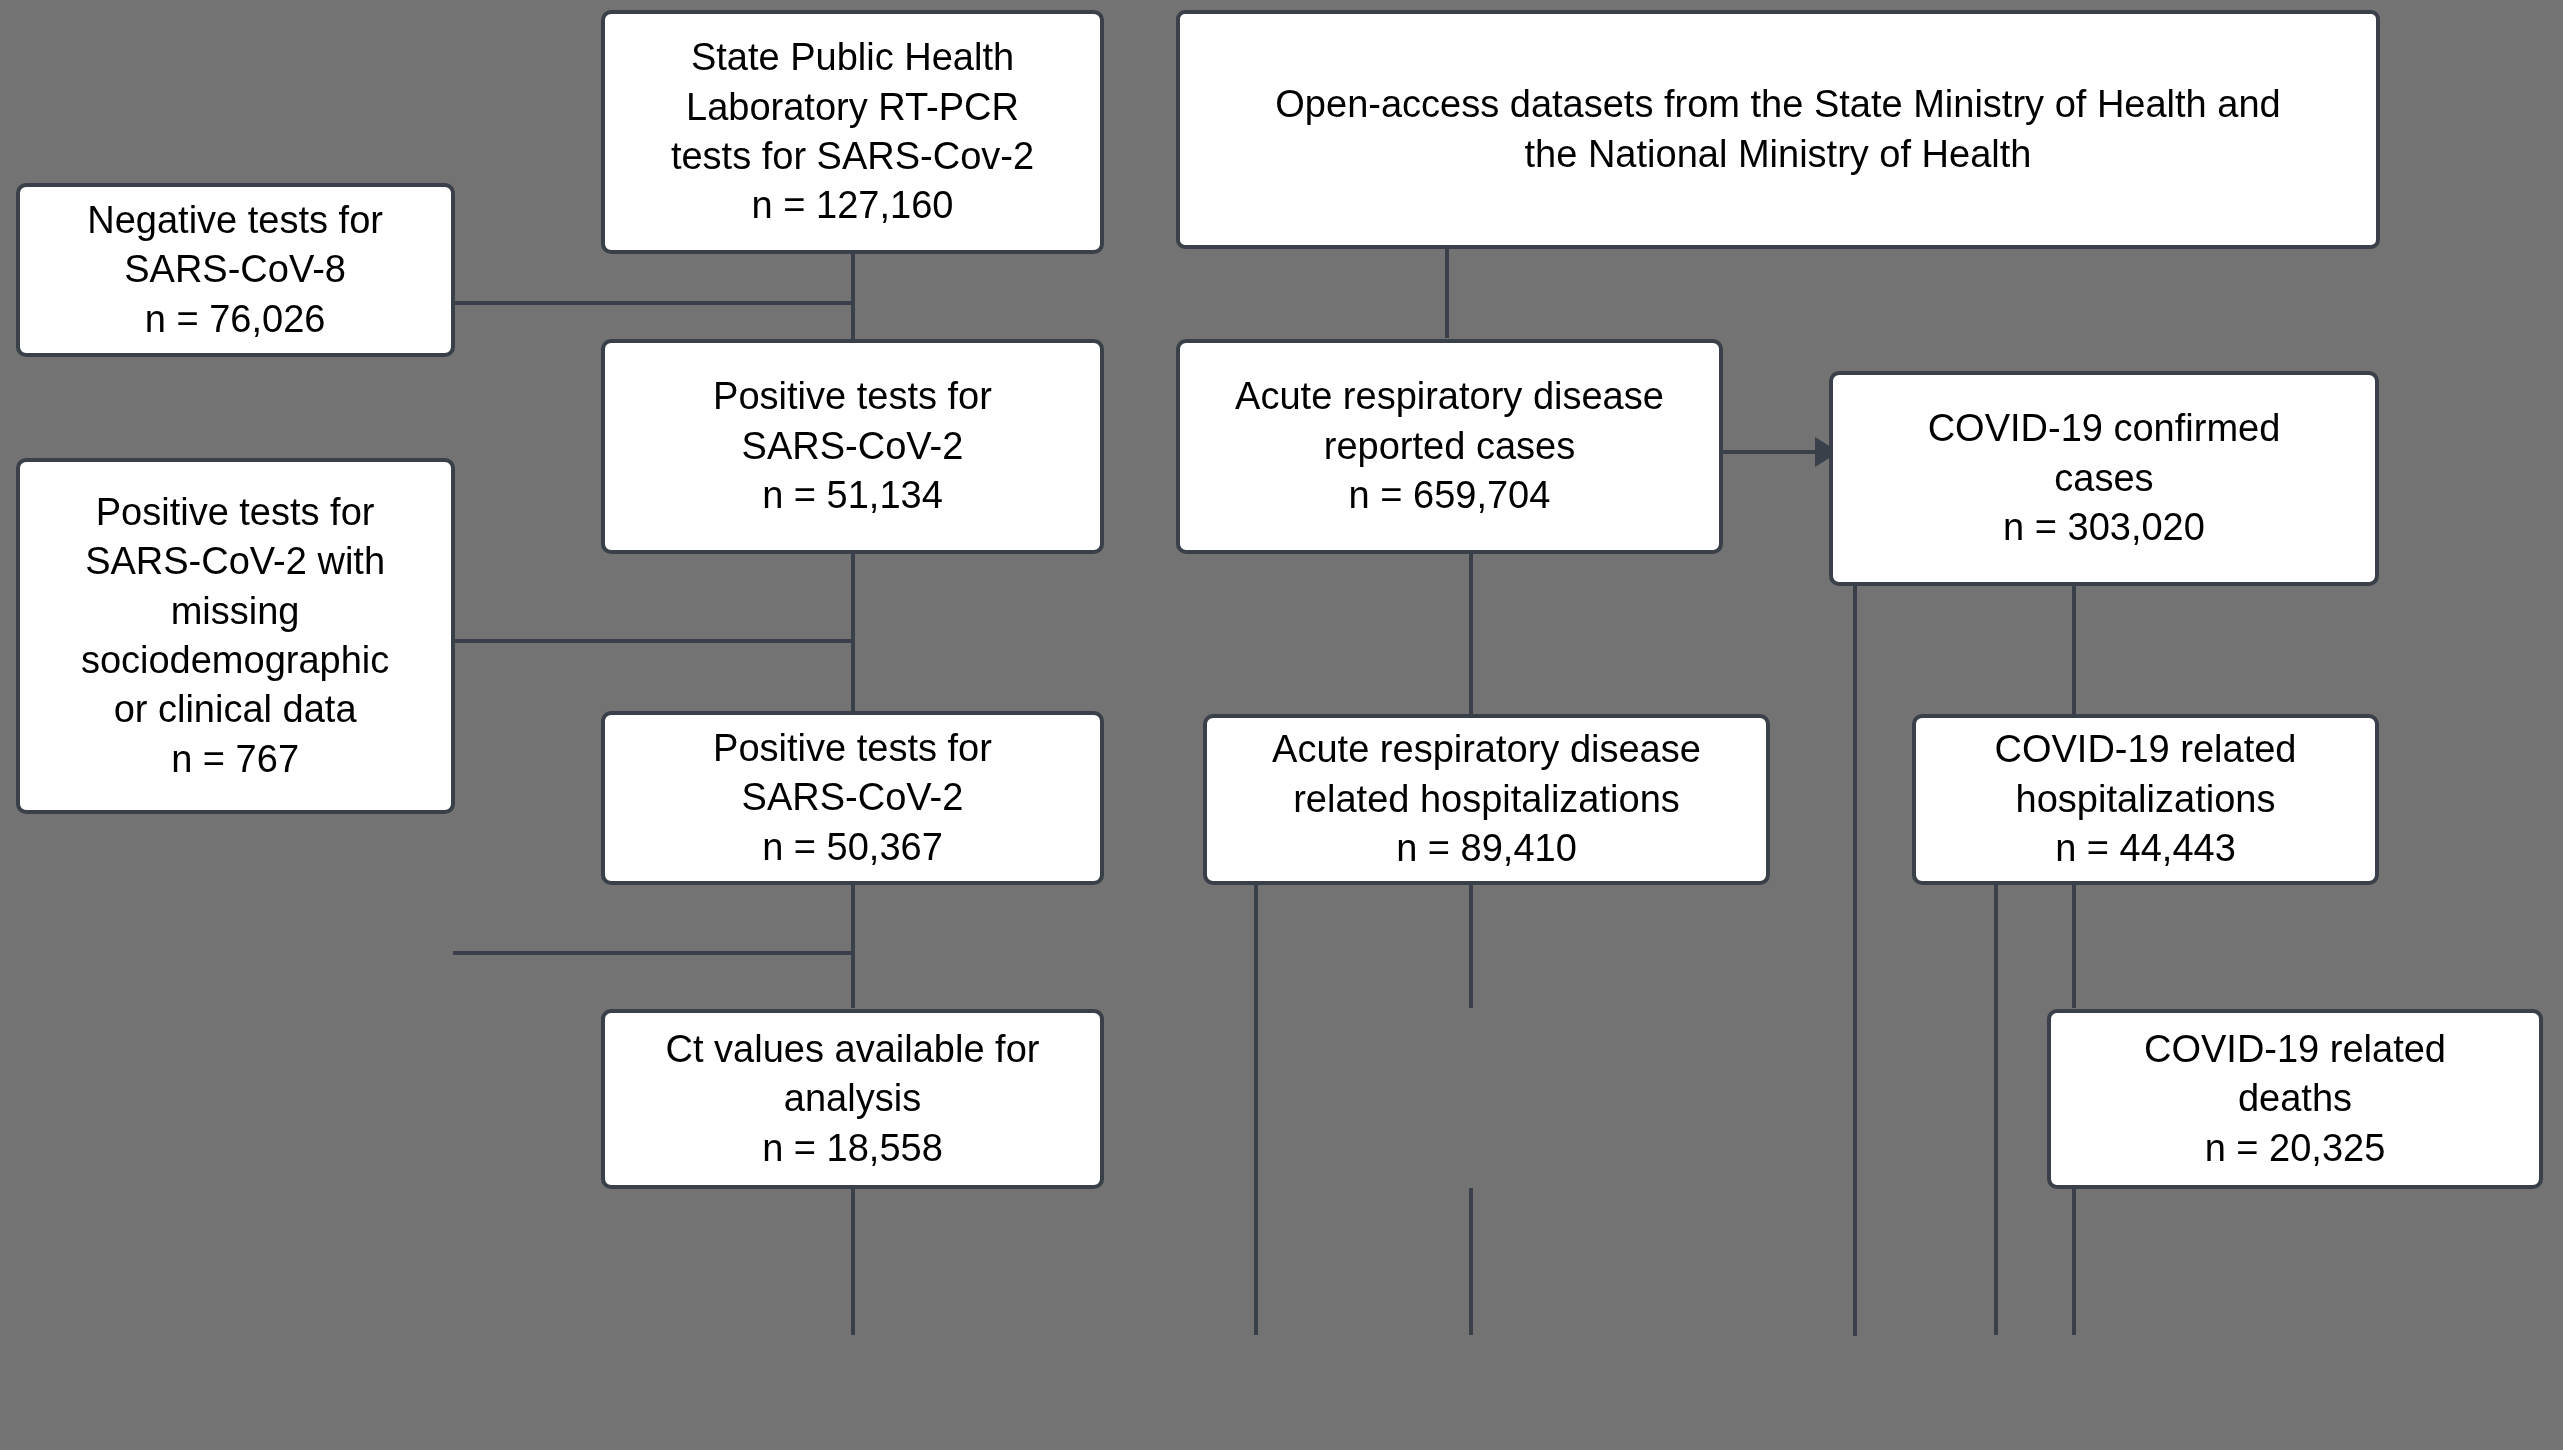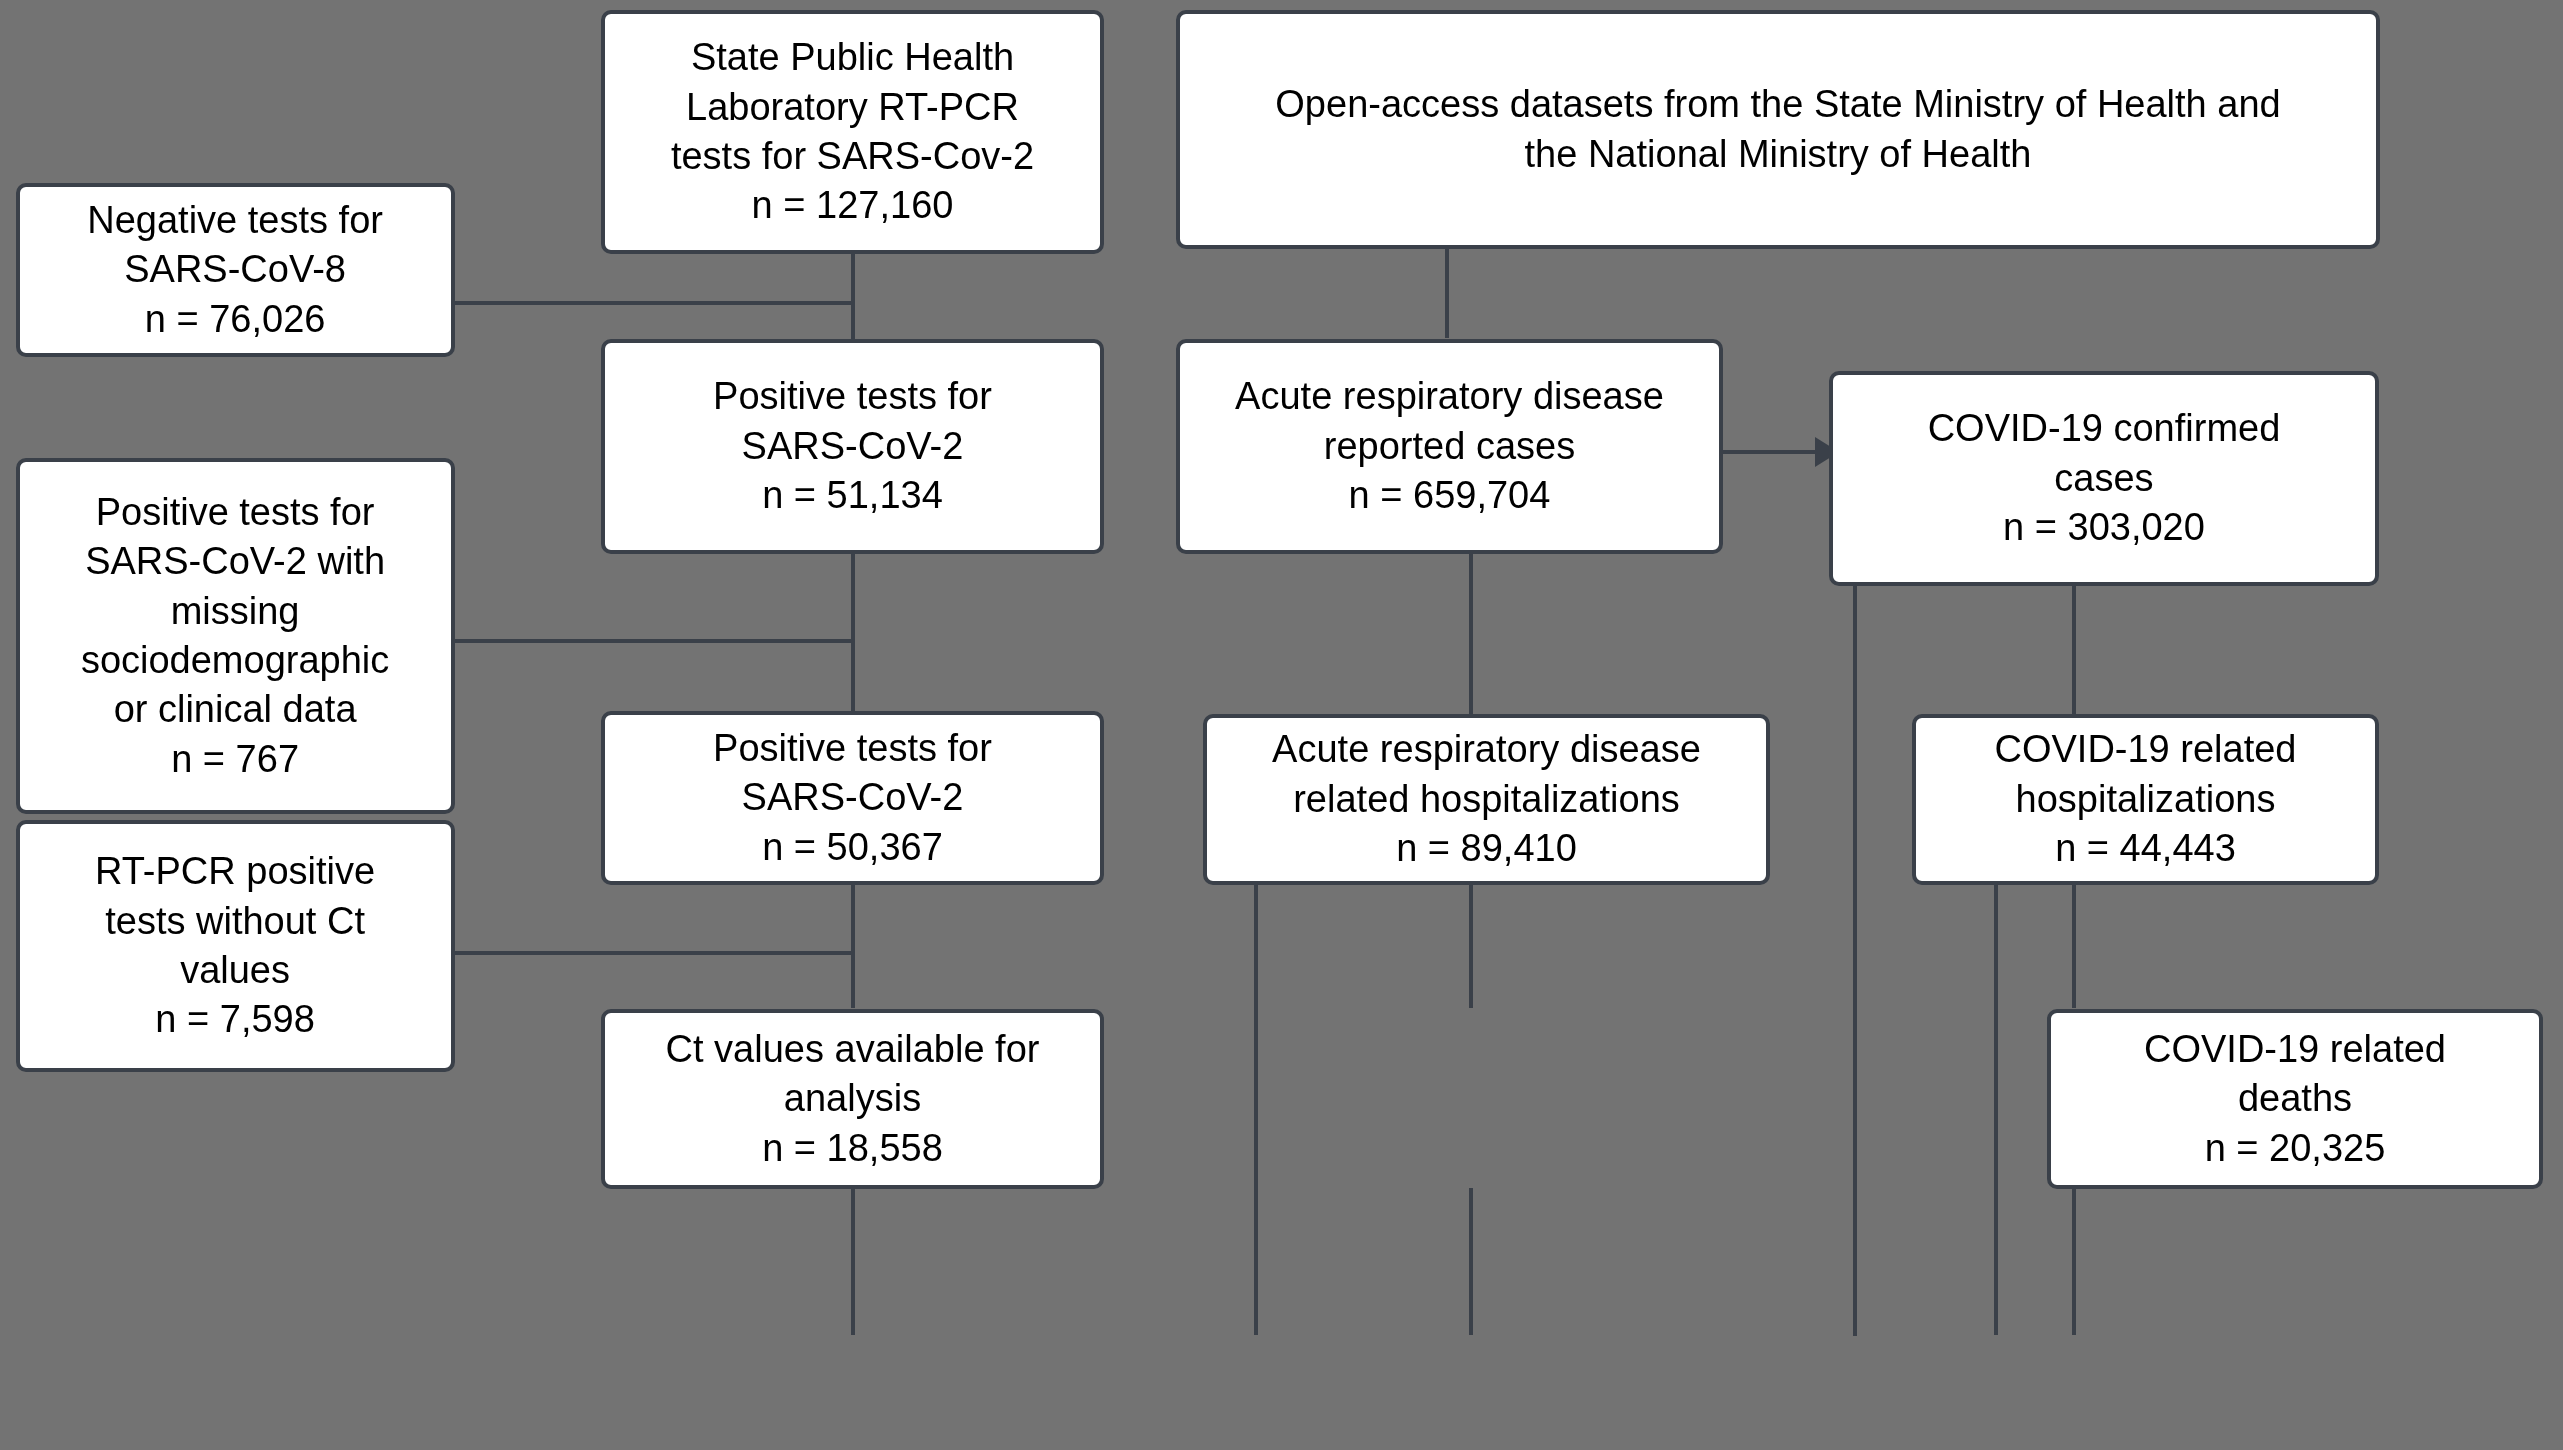--- a/index.html
+++ b/index.html
@@ -89,38 +89,34 @@
 
   <div class="conn v" style="left:1994px; top:885px; height:450px;"></div>
 
   <div class="conn v" style="left:2072px; top:1188px; height:147px;"></div>
 
   <div class="node" style="left:601px; top:10px; width:503px; height:244px;">State Public Health
 Laboratory RT-PCR
 tests for SARS-Cov-2
 n = 127,160</div>
 
-  <div class="node" style="left:1176px; top:10px; width:1204px; height:239px;">Open-access datasets from the State Ministry of Health and
+  <div class="node" style="left:1176px; top:10px; width:1204px; height:239px;border-radius:9px;">Open-access datasets from the State Ministry of Health and
 the National Ministry of Health</div>
 
   <div class="node" style="left:15.6px; top:183px; width:439px; height:174px;">Negative tests for
 SARS-CoV-8
 n = 76,026</div>
 
   <div class="node" style="left:15.6px; top:458px; width:439px; height:356px;">Positive tests for
 SARS-CoV-2 with
 missing
 sociodemographic
 or clinical data
 n = 767</div>
 
-  <div class="node" style="left:15.6px; top:820px; width:439px; height:252px;">RT-PCR positive
-tests without Ct
-values
-n = 7,598</div>
 
   <div class="node" style="left:601px; top:339px; width:503px; height:215px;">Positive tests for
 SARS-CoV-2
 n =  51,134</div>
 
   <div class="node" style="left:601px; top:711px; width:503px; height:174px;">Positive tests for
 SARS-CoV-2
 n =  50,367</div>
 
   <div class="node" style="left:601px; top:1009px; width:503px; height:180px;">Ct values available for

